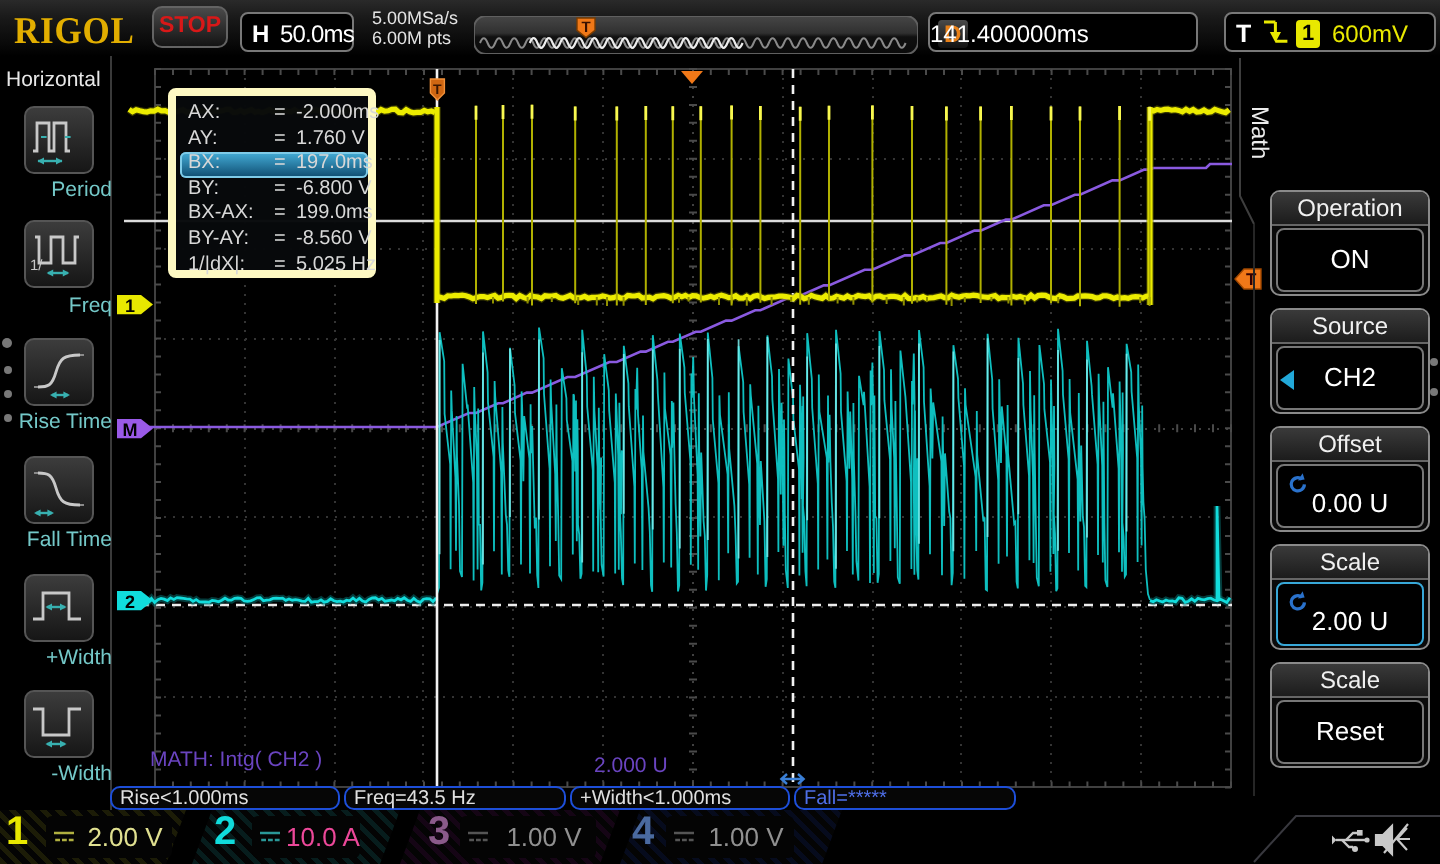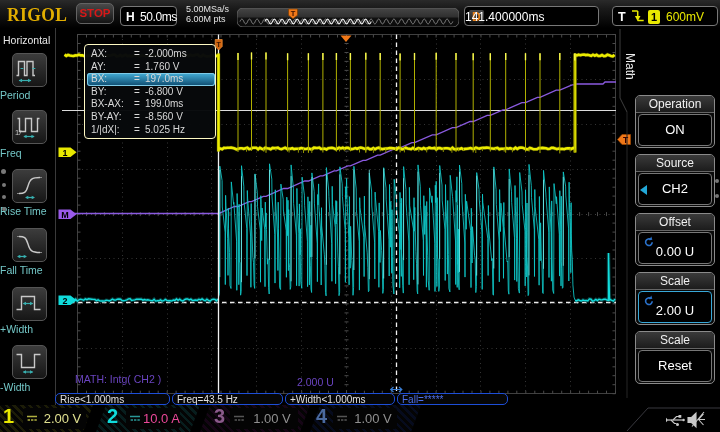--- a/index.html
+++ b/index.html
@@ -30,21 +30,21 @@
 #tchan{position:absolute;left:35px;top:2.5px;width:12px;height:14px;background:#e8e800;
   border-radius:2px;color:#000;font-weight:bold;font-size:11px;text-align:center;line-height:14px}
 #tval{position:absolute;left:53px;top:3px;font-size:12px;color:#e8e800}
 
 #sidebar{position:absolute;left:0;top:28px;width:56px;height:377px;background:#000;
   border-right:1px solid #3a3a3a}
 #hlabel{position:absolute;left:3px;top:6px;font-size:10.5px;color:#e8e8e8}
 .lbtn{position:absolute;left:12px;width:35px;height:34px;border-radius:5px;
   background:linear-gradient(180deg,#3c3c3c,#161616);border:1px solid #555}
 .lbtn svg{position:absolute;left:0;top:0}
-.llab{position:absolute;left:0;width:56px;text-align:left;font-size:10.5px;color:#74c8c8}
+.llab{position:absolute;left:0;width:56px;text-align:right;font-size:10.5px;color:#74c8c8}
 .dot{position:absolute;width:4px;height:4px;border-radius:50%;background:#787878}
 
 #rpanel{position:absolute;left:617px;top:28px;width:103px;height:377px;background:#000}
 #mathtab{position:absolute;left:4px;top:6px;width:16px;height:64px;color:#ececec;font-size:12px;
   writing-mode:vertical-rl;text-align:center}
 .rsec{position:absolute;left:18px;width:80px;height:53px;border:1px solid #8a8a8a;border-radius:5px;
   background:#0a0a0a;overflow:hidden}
 .rlab{height:17px;background:linear-gradient(180deg,#3a3a3a,#1c1c1c);color:#f0f0f0;font-size:12px;
   text-align:center;line-height:16px;border-bottom:1px solid #666}
 .rbtn{position:absolute;left:2px;top:18px;width:74px;height:32px;background:#000;border:1px solid #777;
@@ -55,22 +55,22 @@
 .mmbox{position:absolute;top:393px;height:11.5px;border:1px solid #1d4ed8;border-radius:5px;
   background:#060606;font-size:10px;line-height:11px;padding-left:4px}
 
 #chanbar{position:absolute;left:0;top:405px;width:720px;height:27px;background:#000}
 .chan{position:absolute;top:0;height:27px}
 .chnum{position:absolute;top:0px;font-size:20px;font-weight:bold}
 .chchip{position:absolute;top:3px;height:21px;background:#040404;border-radius:3px;font-size:12px}
 .chchip svg{position:absolute;left:3px;top:5px}
 .chchip span{position:absolute;left:17px;right:1px;text-align:center;top:3px;white-space:nowrap;font-size:13px}
 
-#measbox{position:absolute;left:84px;top:44px;width:132px;height:95px;background:rgba(7,9,11,0.98);
-  border:1px solid #fef9c3;border-radius:4px;padding:3px 0 0 2px}
+#measbox{position:absolute;left:84px;top:44px;width:104px;height:95px;background:rgba(7,9,11,0.98);
+  border:4px solid #fef9c3;border-radius:4px;padding:3px 0 0 2px}
 .mrow{position:relative;height:12.6px;font-size:10px;color:#d8d8d8;white-space:nowrap}
 .ml{position:absolute;left:4px;top:0}
 .me{position:absolute;left:47px;top:0}
 .mv{position:absolute;left:58px;top:0}
 </style></head>
 <body>
 <div id="scope">
 <div id="topbar">
 <div id="logo">RIGOL</div>
 <div id="stopbtn">STOP</div>

